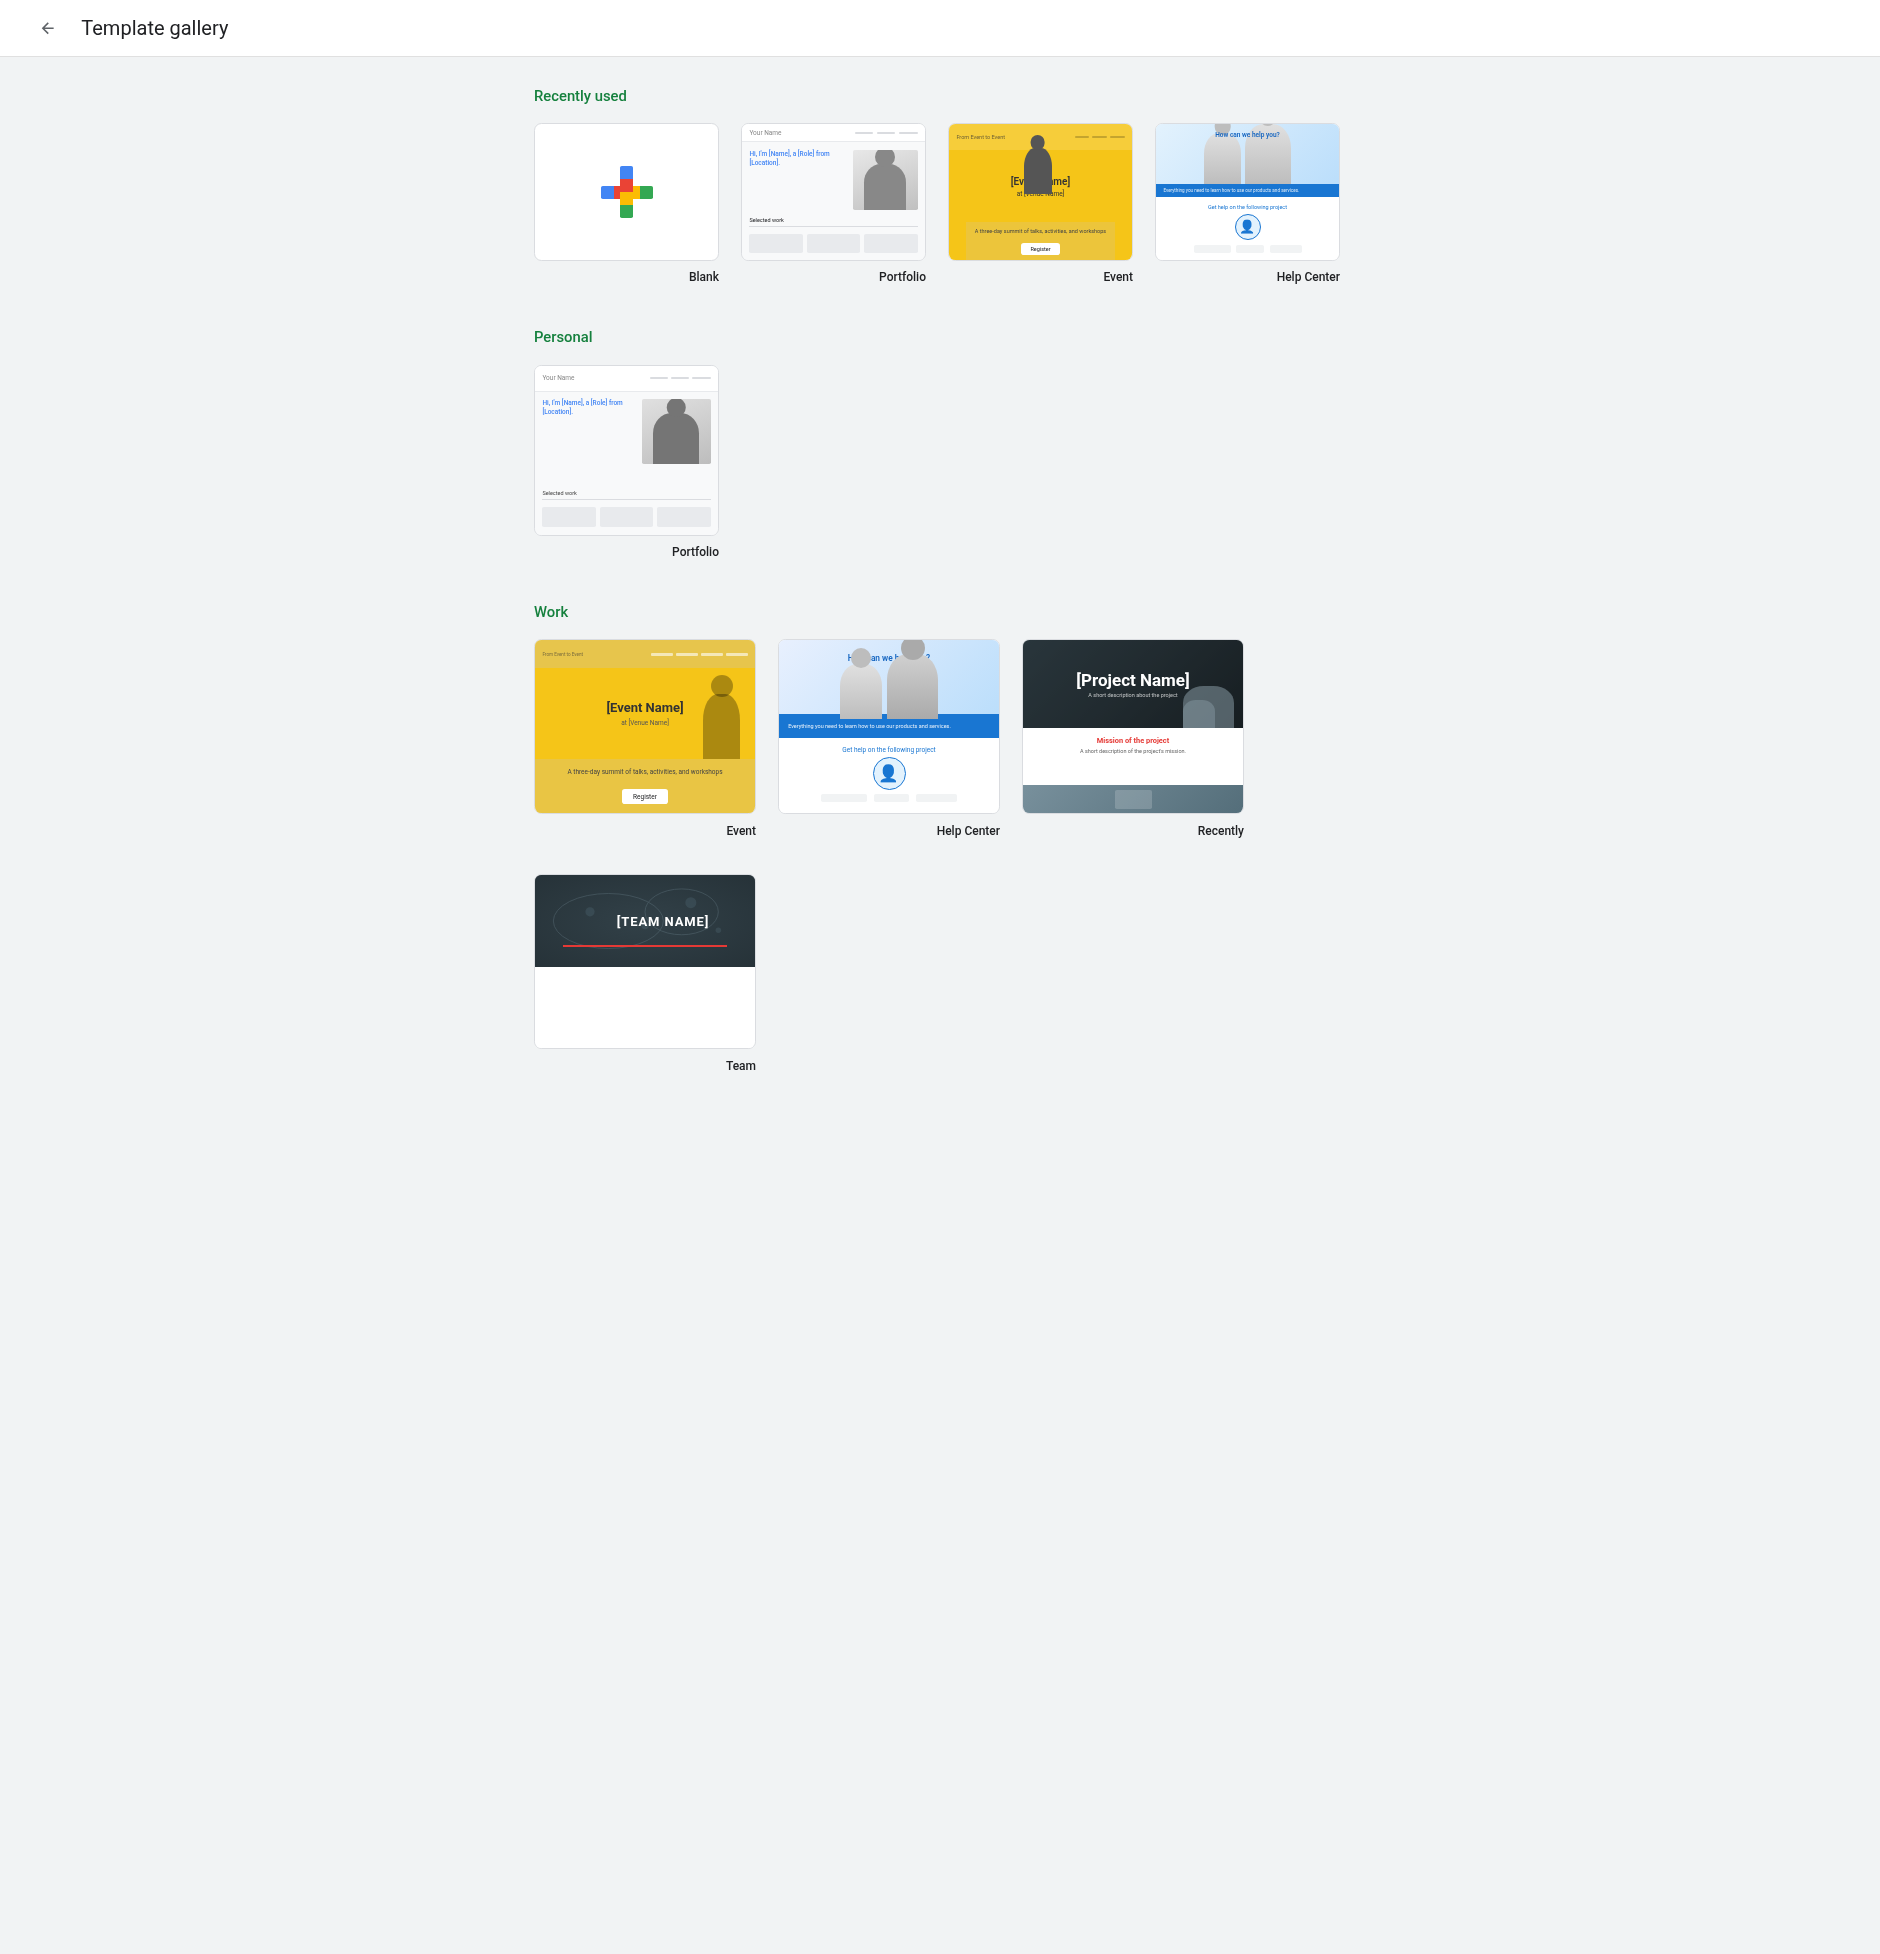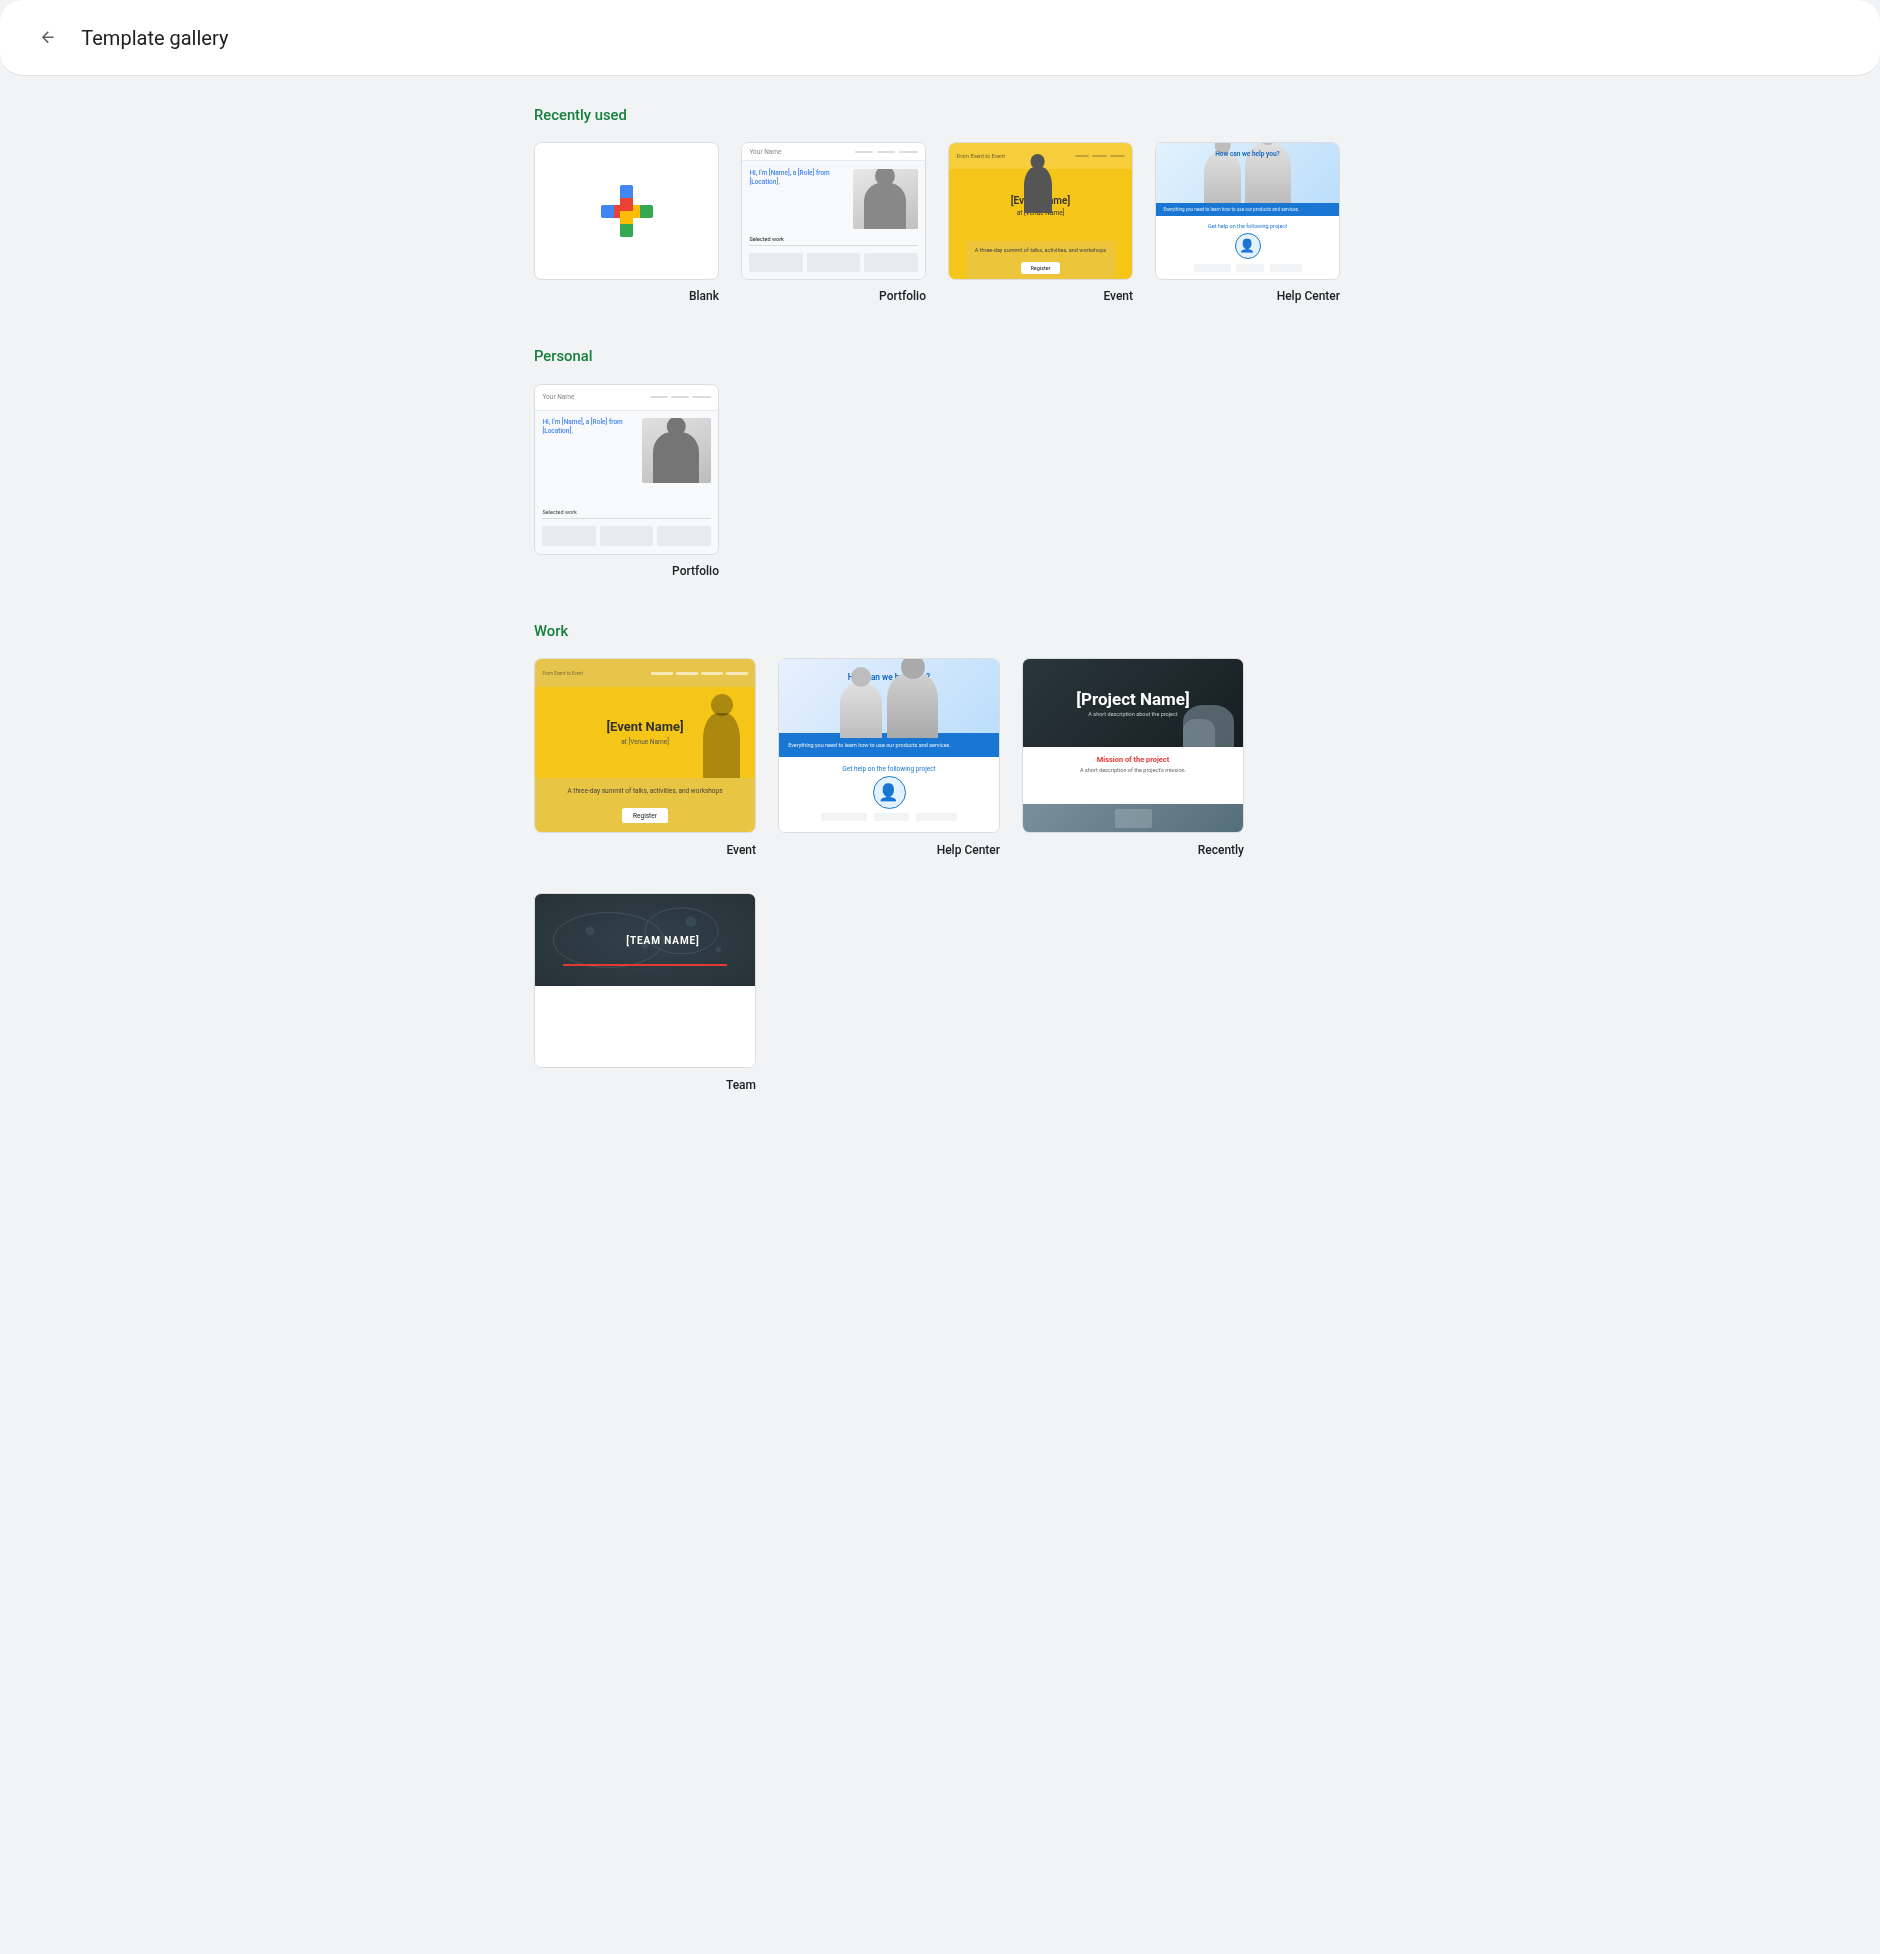--- a/index.html
+++ b/index.html
@@ -7,26 +7,25 @@
       font-family: 'Google Sans', Roboto, Arial, sans-serif;
       background: #f1f3f4;
       color: #202124;
       min-height: 1955px;
     }
     .header {
       background: #fff;
       display: flex;
       align-items: center;
       padding: 0 29.5px;
-      height: 76px;
+      height: 57px;
       border-bottom: 0.9px solid #e0e0e0;
       position: sticky;
       top: 0;
       z-index: 10;
-      border-radius: 23px;
     }
     .back-btn {
       background: none;
       border: none;
       cursor: pointer;
       border-radius: 50%;
       width: 37px;
       height: 37px;
       display: flex;
       align-items: center;
@@ -548,21 +547,21 @@
     }
     .team-large-map {
       position: absolute;
       inset: 0;
       background: radial-gradient(ellipse at center, #37474f 0%, #263238 100%);
       opacity: 0.7;
     }
     .team-large-name {
       position: relative;
       z-index: 1;
-      font-size: 10px;
+      font-size: 13px;
       font-weight: 700;
       color: #fff;
       text-transform: uppercase;
       letter-spacing: 0.9px;
       padding-left: 36px;
     }
     .team-large-line {
       position: absolute;
       bottom: 20px;
       left: 28px;

